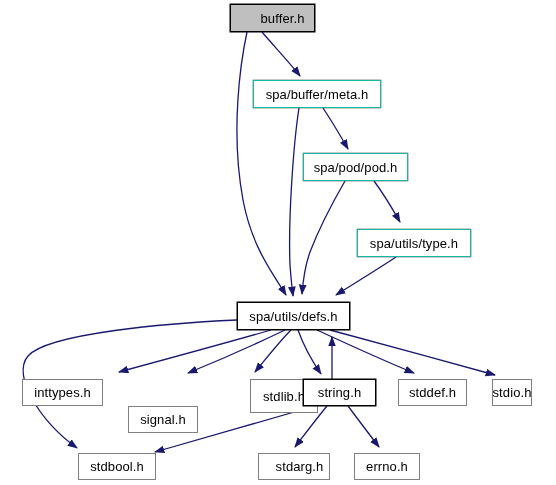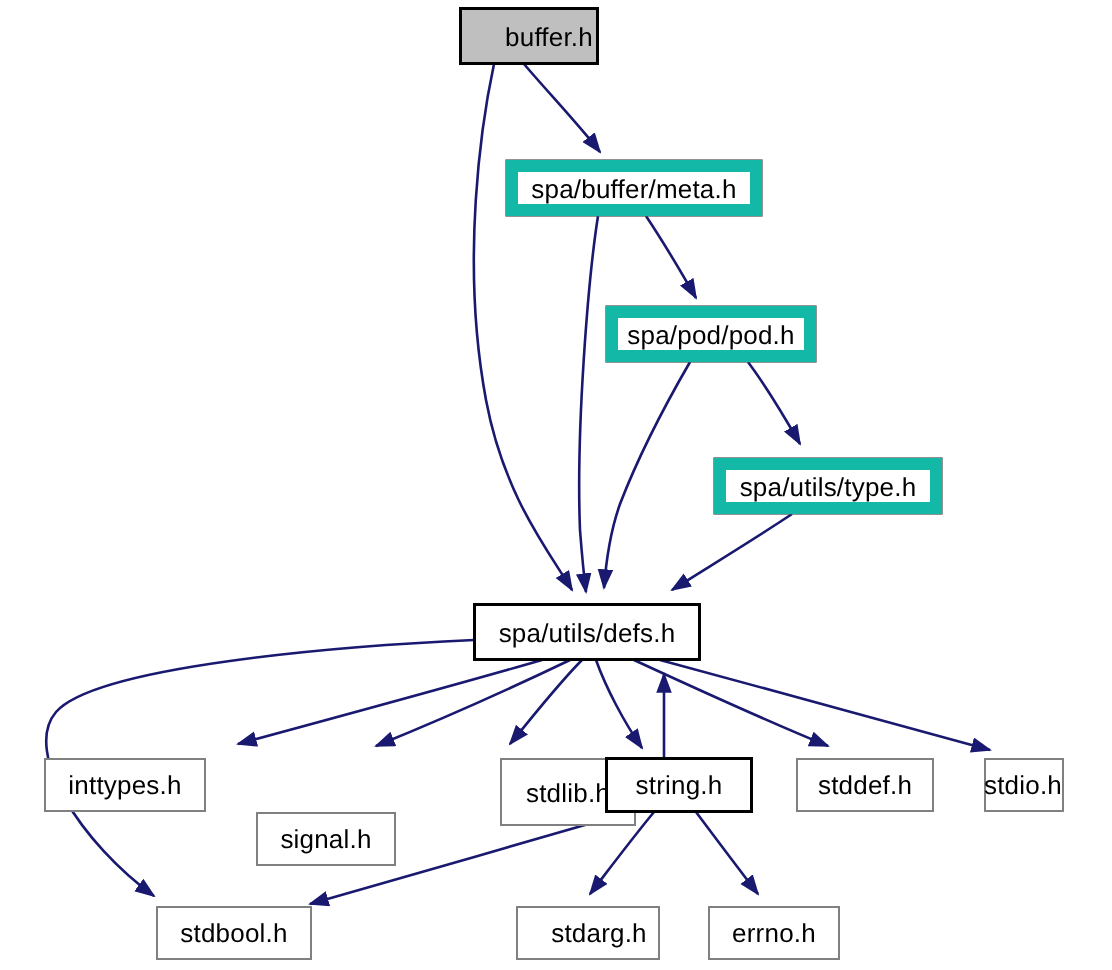--- a/index.html
+++ b/index.html
@@ -47,21 +47,21 @@
     background: #ffffff;
     border: 1px solid #000000;
     box-shadow: 0 0 0 0.5px #000000;
   }
   .node.style-normal {
     background: #ffffff;
     border: 1px solid #808080;
   }
   .node.style-mid {
     background: #ffffff;
-    border: 6px solid #14b8a6;
+    border: 1px solid #14b8a6;
     box-shadow: 0 0 0 0.3px #4d4d4d;
   }
 </style>
 </head>
 <body>
 
 <div id="graph-root">
 
   <svg id="graph-svg" viewBox="0 0 556 485" xmlns="http://www.w3.org/2000/svg">
     <defs>
@@ -85,21 +85,21 @@
         <path d="M 330,330 C 371,341 444,361 495,375" fill="none" stroke="#191970" stroke-width="1.3" marker-end="url(#arrowhead)"></path>
         <path d="M 237,320 C 170,323 48,333 28,356 C 11,376 41,422 77,448" fill="none" stroke="#191970" stroke-width="1.3" marker-end="url(#arrowhead)"></path>
         <path d="M 332,379 C 332,366 332,350 332,337" fill="none" stroke="#191970" stroke-width="1.3" marker-end="url(#arrowhead)"></path>
         <path d="M 315,406 C 271,419 196,440 155,452" fill="none" stroke="#191970" stroke-width="1.3" marker-end="url(#arrowhead)"></path>
         <path d="M 327,406 C 317,418 305,434 295,447" fill="none" stroke="#191970" stroke-width="1.3" marker-end="url(#arrowhead)"></path>
         <path d="M 348,406 C 357,418 369,434 379,447" fill="none" stroke="#191970" stroke-width="1.3" marker-end="url(#arrowhead)"></path>
       </g>
   </svg>
 
   <div id="node-layer">
-      <div class="node style-root" style="left: 230px; top: 4px; width: 69px; height: 28px; padding-left: 20px;">
+      <div class="node style-root" style="left: 230px; top: 4px; width: 85px; height: 28px; padding-left: 20px;">
         <span class="node-label">buffer.h</span>
       </div>
       <div class="node style-mid" style="left: 253px; top: 80px; width: 128px; height: 28px;">
         <span class="node-label">spa/buffer/meta.h</span>
       </div>
       <div class="node style-mid" style="left: 303px; top: 153px; width: 105px; height: 28px;">
         <span class="node-label">spa/pod/pod.h</span>
       </div>
       <div class="node style-mid" style="left: 357px; top: 229px; width: 114px; height: 28px;">
         <span class="node-label">spa/utils/type.h</span>
@@ -115,21 +115,21 @@
       </div>
       <div class="node style-normal" style="left: 218px; top: 379px; width: 68px; height: 34px; margin-left: 32px;">
         <span class="node-label">stdlib.h</span>
       </div>
       <div class="node style-bold" style="left: 303px; top: 379px; width: 73px; height: 27px;">
         <span class="node-label">string.h</span>
       </div>
       <div class="node style-normal" style="left: 398px; top: 379px; width: 69px; height: 27px;">
         <span class="node-label">stddef.h</span>
       </div>
-      <div class="node style-normal" style="left: 492px; top: 379px; width: 40px; height: 27px; justify-content: flex-end;">
+      <div class="node style-normal" style="left: 492px; top: 379px; width: 40px; height: 27px;">
         <span class="node-label">stdio.h</span>
       </div>
       <div class="node style-normal" style="left: 78px; top: 453px; width: 78px; height: 27px; text-align: right;">
         <span class="node-label">stdbool.h</span>
       </div>
       <div class="node style-normal" style="left: 258px; top: 453px; width: 72px; height: 27px; padding-left: 11px;">
         <span class="node-label">stdarg.h</span>
       </div>
       <div class="node style-normal" style="left: 354px; top: 453px; width: 66px; height: 27px; align-items: center;">
         <span class="node-label">errno.h</span>

